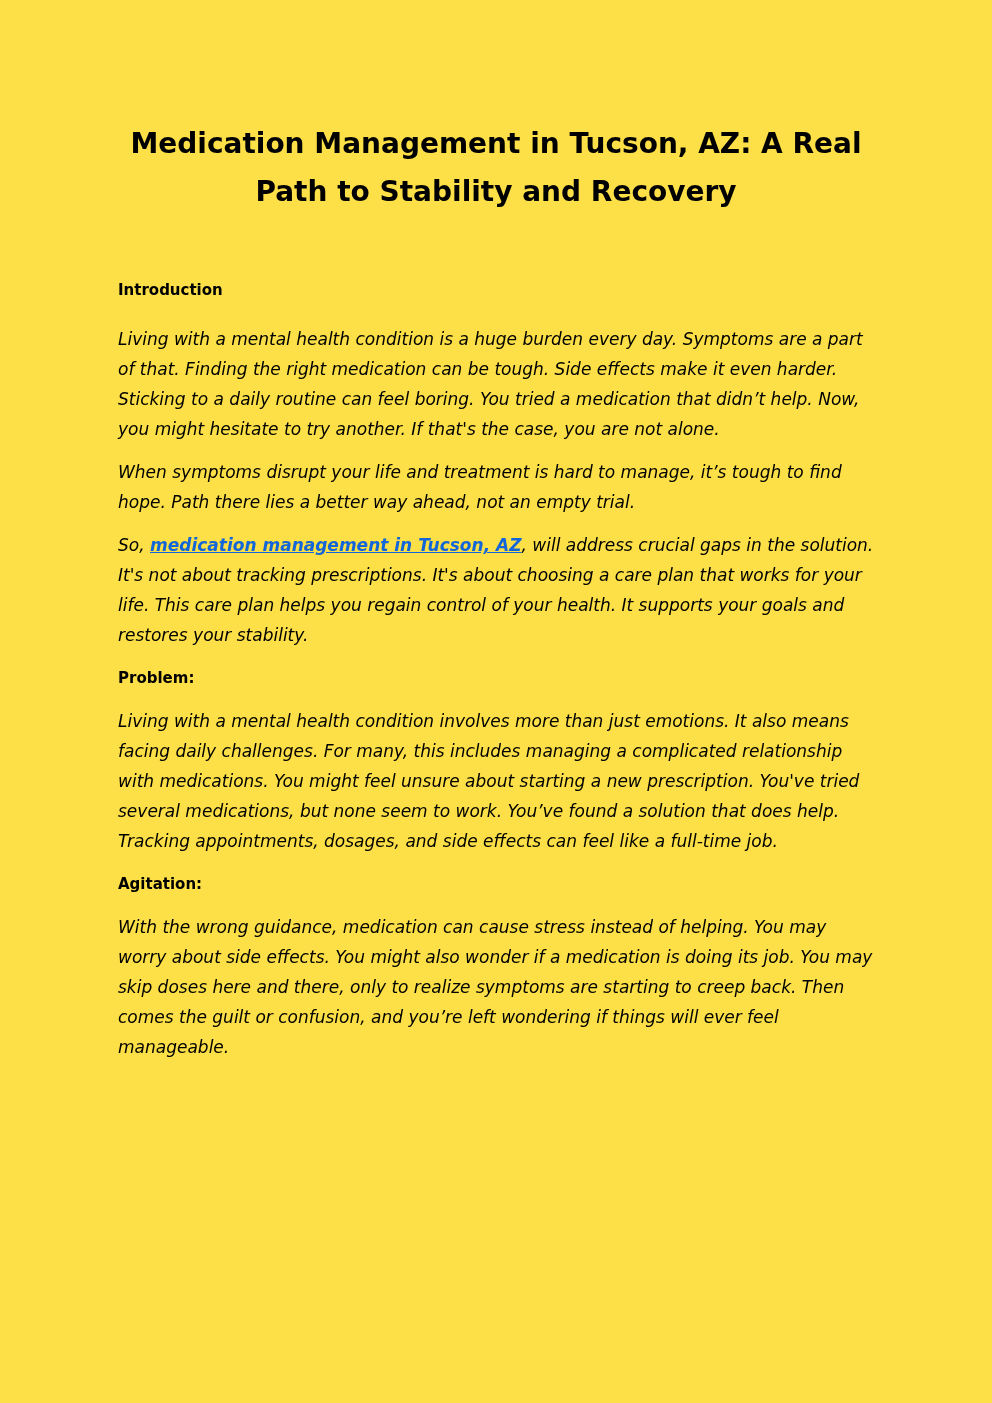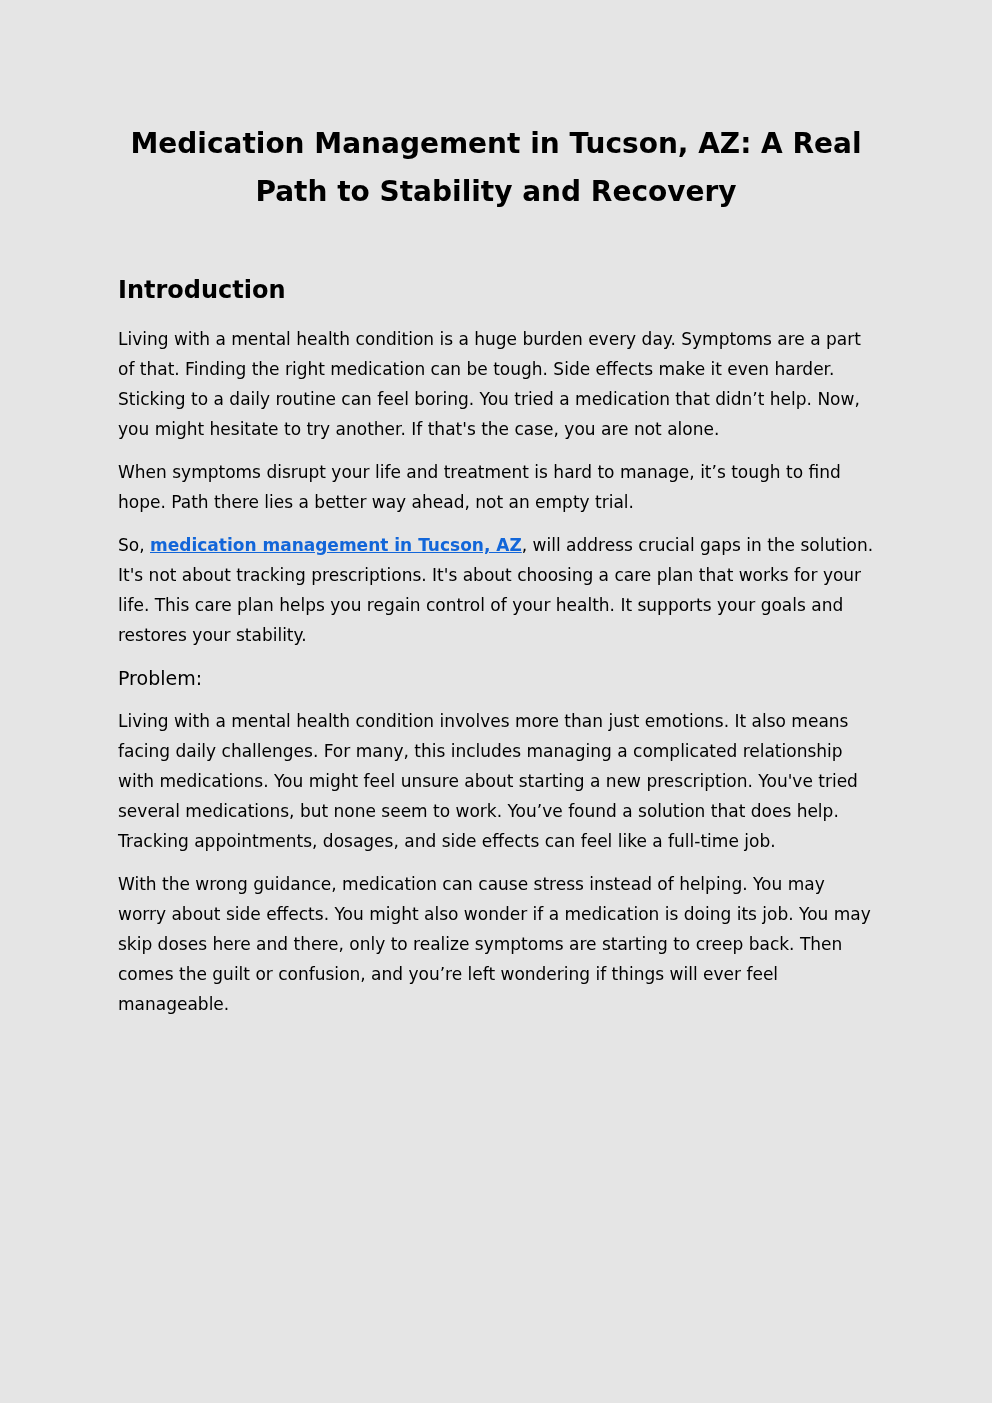--- a/index.html
+++ b/index.html
@@ -12,45 +12,46 @@
     height: 1403px;
     font-family: "DejaVu Sans", sans-serif;
     color: #000000;
     overflow: hidden;
   }
   .page {
     box-sizing: border-box;
     width: 992px;
     height: 1403px;
     padding: 120px 118px 0 118px;
-    background: #e5e5e5;
+    background: #fde047;
   }
   .doc-title {
     margin: 0 0 60px 0;
     font-size: 28px;
     font-weight: bold;
     line-height: 48px;
     text-align: center;
     letter-spacing: 0;
   }
   .section-heading {
     margin: 0 0 20px 0;
-    font-size: 24px;
+    font-size: 15px;
     font-weight: bold;
     line-height: 28px;
   }
   .para {
     margin: 0 0 13px 0;
     font-size: 17px;
     line-height: 30px;
+    font-style: italic;
   }
   .sub-heading {
     margin: 0 0 13px 0;
-    font-size: 19px;
-    font-weight: normal;
+    font-size: 15px;
+    font-weight: bold;
     line-height: 30px;
   }
   .doc-link {
     font-weight: bold;
     text-decoration: underline;
     cursor: pointer;
     text-align: center;
   }
 </style>
 </head>
@@ -66,16 +67,17 @@
 
   <p class="para">When symptoms disrupt your life and treatment is hard to manage, it’s tough to find hope. Path there lies a better way ahead, not an empty trial.</p>
 
   <p class="para"><span>So, </span><a class="doc-link" style="color: rgb(18, 102, 217);">medication management in Tucson, AZ</a><span>, will address crucial gaps in the solution. It's not about tracking prescriptions. It's about choosing a care plan that works for your life. This care plan helps you regain control of your health. It supports your goals and restores your stability.</span></p>
 
   <p class="sub-heading">Problem:</p>
 
   <p class="para">Living with a mental health condition involves more than just emotions. It also means facing daily challenges. For many, this includes managing a complicated relationship with medications. You might feel unsure about starting a new prescription. You've tried several medications, but none seem to work. You’ve found a solution that does help. Tracking appointments, dosages, and side effects can feel like a full-time job.</p>
 
 
+  <p class="sub-heading">Agitation:</p>
 
   <p class="para">With the wrong guidance, medication can cause stress instead of helping. You may worry about side effects. You might also wonder if a medication is doing its job. You may skip doses here and there, only to realize symptoms are starting to creep back. Then comes the guilt or confusion, and you’re left wondering if things will ever feel manageable.</p>
 
 </div>
 
 </body></html>

